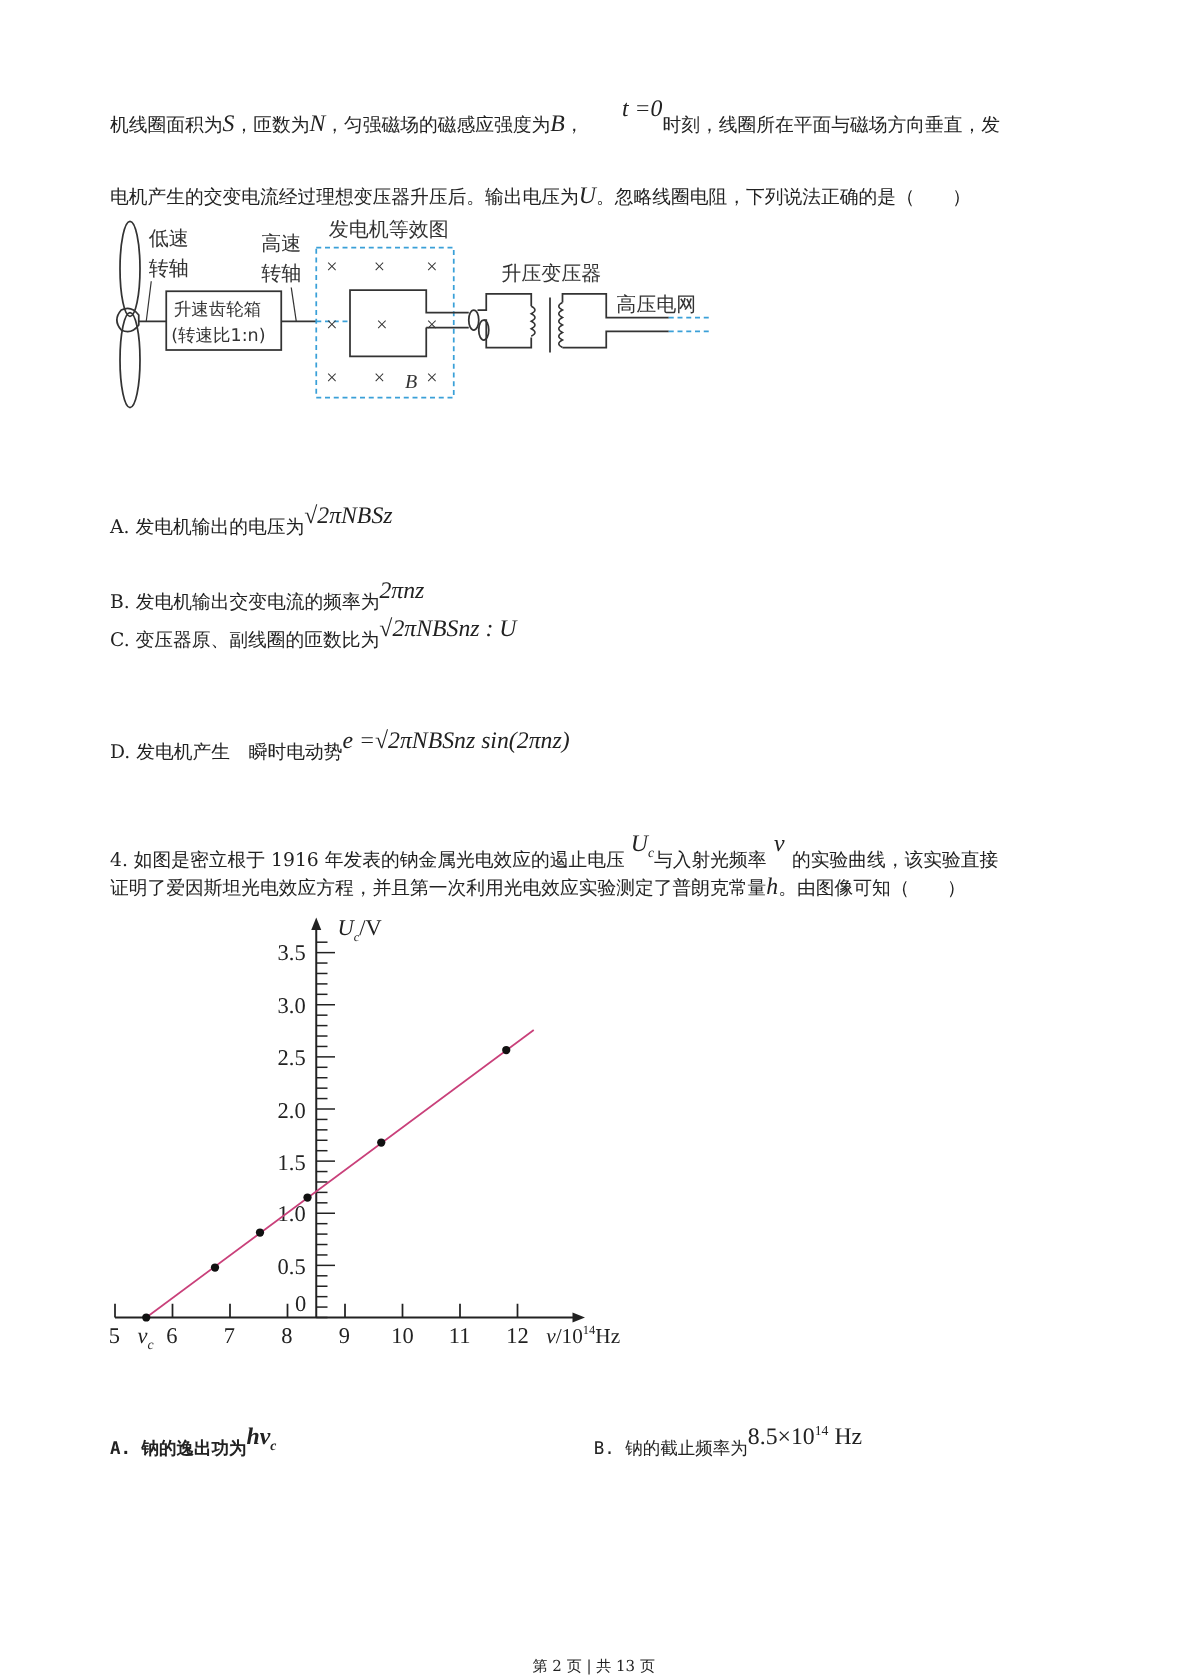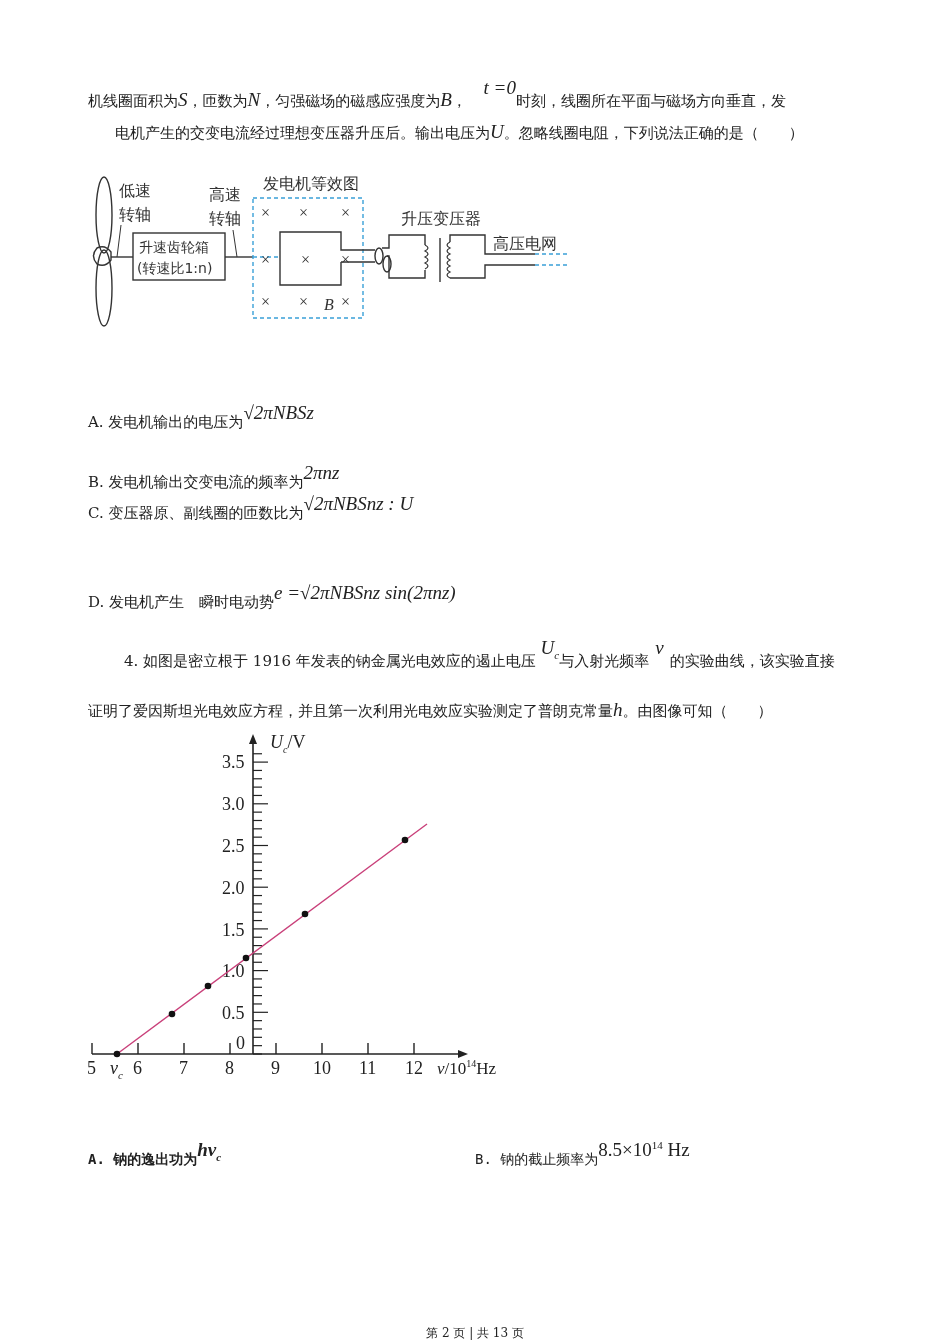--- a/index.html
+++ b/index.html
@@ -12,23 +12,23 @@
   .optmath { font-family: "Liberation Serif", serif; font-style: italic; font-size: 19px; position: relative; top: -8px; }
   .footer { position: absolute; top: 1325px; left: 0; width: 950px; text-align: center; font-size: 12px; }
   svg text { font-family: "Liberation Serif", "DejaVu Serif", serif; }
   .cjk { font-family: "DejaVu Sans", sans-serif; }
 </style>
 </head>
 <body>
 
 <div class="line" style="top:90px;">
   <span>机线圈面积为</span><span class="math">S</span><span>，匝数为</span><span class="math">N</span><span>，匀强磁场的磁感应强度为</span><span class="math">B</span><span>，</span>
-  <span class="math raised" style="margin-left:12px;">t =0</span><span>时刻，线圈所在平面与磁场方向垂直，发</span>
+  <span class="math raised" style="margin-left:26px;">t =0</span><span>时刻，线圈所在平面与磁场方向垂直，发</span>
 </div>
-<div class="line" style="top:122px;margin-left:27px;">
+<div class="line" style="top:147px;">
   <span>电机产生的交变电流经过理想变压器升压后。输出电压为</span><span class="math">U</span><span>。忽略线圈电阻，下列说法正确的是（　　）</span>
 </div>
 
 <svg style="position:absolute; left:85px; top:170px;" width="490" height="160" viewBox="0 0 490 160">
 
   <g fill="none" stroke="#333" stroke-width="1.4">
     <ellipse cx="19" cy="45" rx="8" ry="38"></ellipse>
     <ellipse cx="19" cy="118" rx="8" ry="38"></ellipse>
     <path d="M12 78 Q5 86 12 94 Q20 98 26 90 L26 82 Q20 74 12 78 Z"></path>
   </g>
@@ -75,21 +75,21 @@
   <line x1="450" y1="95" x2="485" y2="95" stroke="#3aa0d8" stroke-width="1.4" stroke-dasharray="4,3"></line>
   <text class="cjk" x="316" y="54" font-size="16" fill="#333">升压变压器</text>
   <text class="cjk" x="408" y="79" font-size="16" fill="#333">高压电网</text>
 </svg>
 
 <div class="opt" style="top:410px;text-align:center;"><span>A. 发电机输出的电压为</span><span class="optmath">√2πNBSz</span></div>
 <div class="opt" style="top:470px;"><span>B. 发电机输出交变电流的频率为</span><span class="optmath">2πnz</span></div>
 <div class="opt" style="top:501px;"><span>C. 变压器原、副线圈的匝数比为</span><span class="optmath">√2πNBSnz : U</span></div>
 <div class="opt" style="top:590px;"><span>D. 发电机产生　瞬时电动势</span><span class="optmath">e =√2πNBSnz sin(2πnz)</span></div>
 
-<div class="line" style="top:650px;margin-left:36px;">
+<div class="line" style="top:678px;">
   <span>4. 如图是密立根于 1916 年发表的钠金属光电效应的遏止电压</span>
   <span class="math raised"><span>U</span><sub style="font-size:11px;">c</sub></span><span>与入射光频率</span><span class="math raised" style="margin:0 6px;">ν</span><span>的实验曲线，该实验直接</span>
 </div>
 <div class="line" style="top:700px;">
   <span>证明了爱因斯坦光电效应方程，并且第一次利用光电效应实验测定了普朗克常量</span><span class="math">h</span><span>。由图像可知（　　）</span>
 </div>
 
 <svg style="position:absolute; left:0; top:0;" width="950" height="1100">
 
   <line x1="92" y1="1054" x2="462" y2="1054" stroke="#222" stroke-width="1.6"></line>

